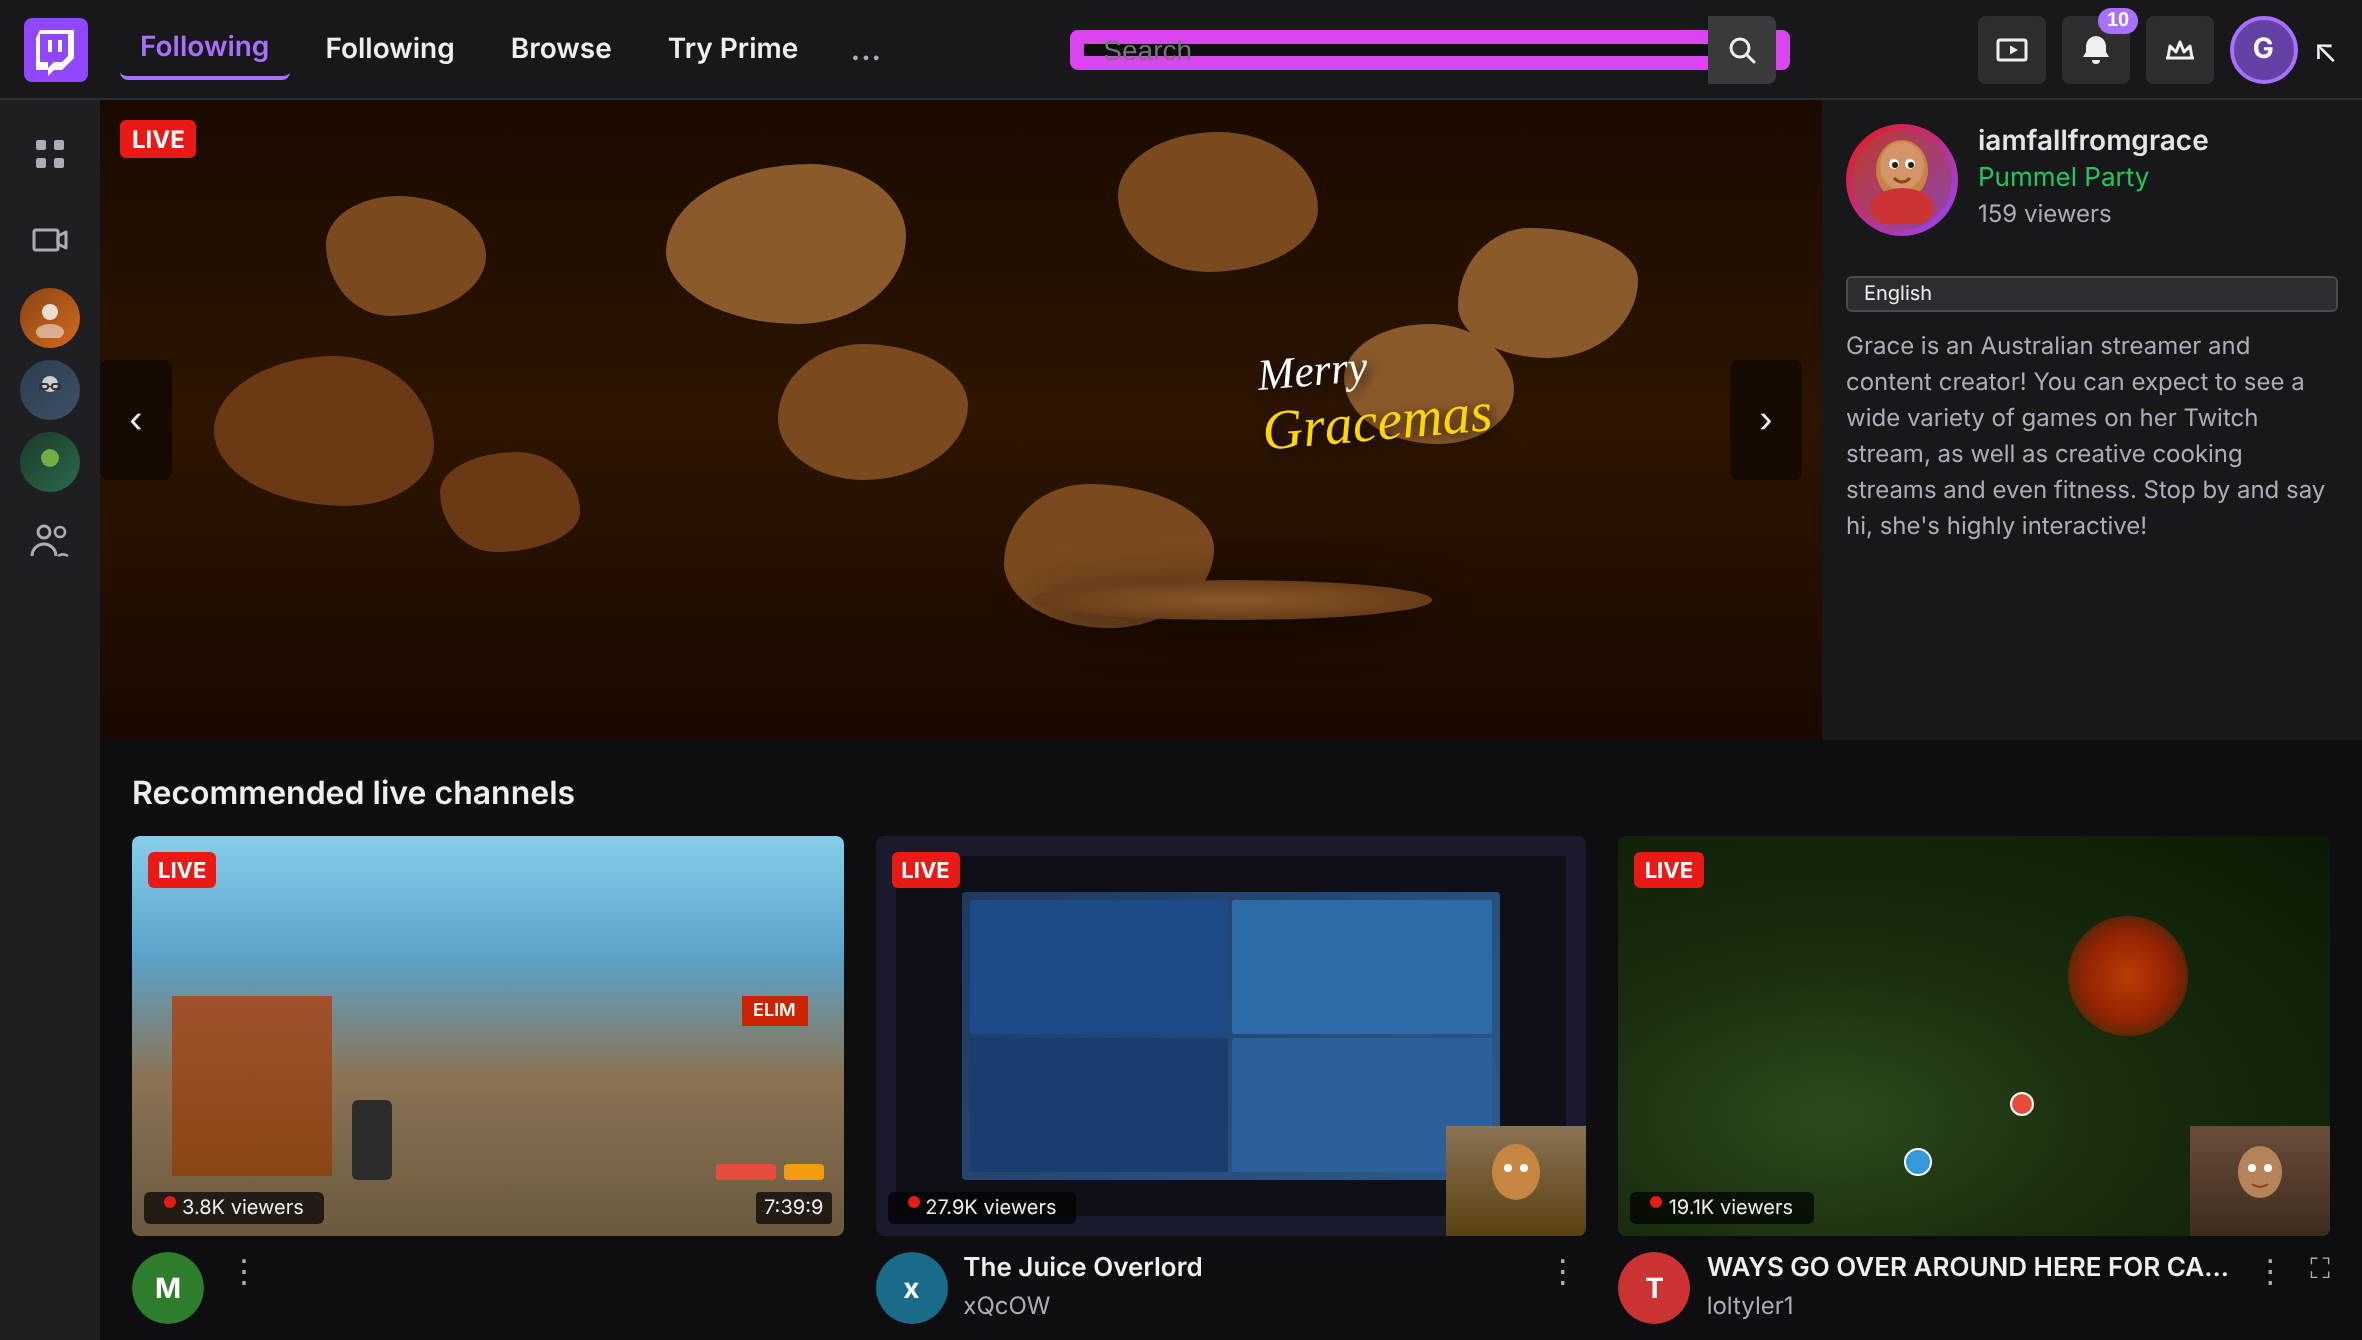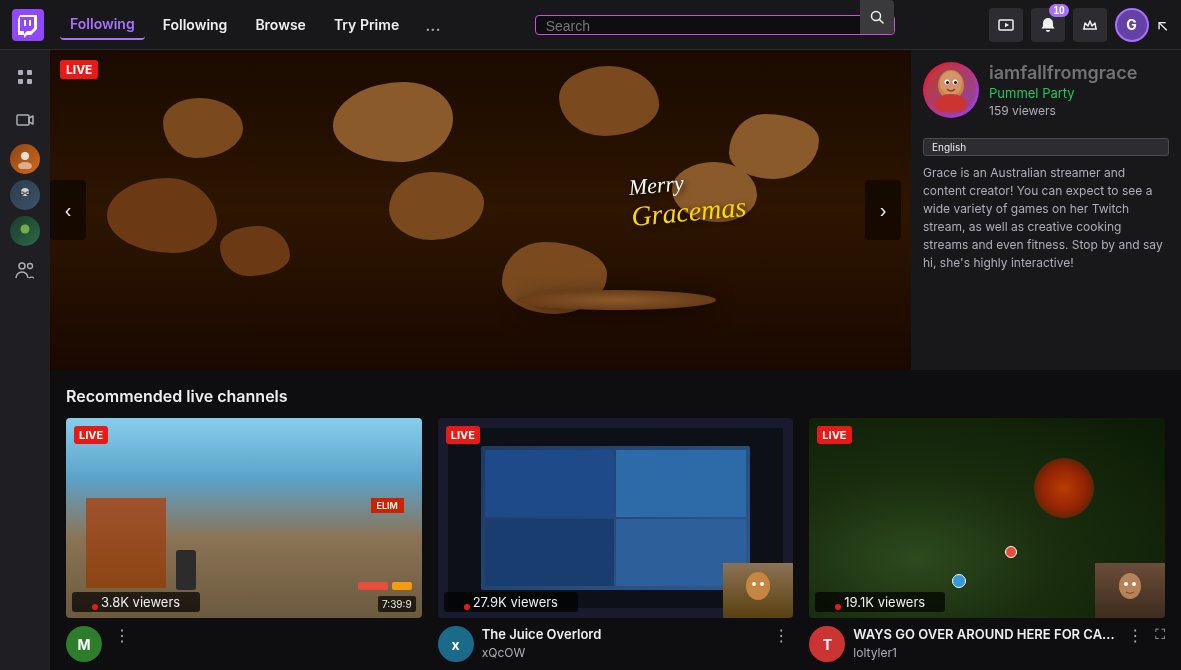--- a/index.html
+++ b/index.html
@@ -49,23 +49,23 @@
       font-size: 18px;
       cursor: pointer;
       padding: 4px 8px;
     }
     .search-bar {
       flex: 1;
       max-width: 360px;
       margin-left: auto;
       margin-right: auto;
       display: flex;
-      align-items: flex-end;
+      align-items: center;
       background: #0e0e10;
-      border: 1px solid #d946ef;
+      border: 7px solid #d946ef;
       border-radius: 4px;
       height: 20px;
       padding: 0 10px;
     }
     .search-bar input {
       background: transparent;
       border: none;
       color: #adadb8;
       font-size: 14px;
       outline: none;
@@ -300,22 +300,22 @@
       width: 50px;
       height: 50px;
       border-radius: 50%;
       background: linear-gradient(135deg, #c0392b, #8e44ad);
       display: flex;
       align-items: center;
       justify-content: center;
     }
     .streamer-details { flex: 1; }
     .streamer-name {
-      color: #737373;
-      font-size: 18px;
+      color: #e5e5e5;
+      font-size: 14px;
       font-weight: 600;
       cursor: pointer;
     }
     .streamer-game {
       color: #22c55e;
       font-size: 13px;
       margin: 2px 0;
     }
     .streamer-viewers {
       color: #adadb8;
@@ -375,25 +375,25 @@
       font-weight: 700;
       padding: 2px 5px;
       border-radius: 3px;
     }
     .viewer-badge-card {
       position: absolute;
       bottom: 6px;
       left: 6px;
       background: rgba(0,0,0,0.7);
       color: #efeff1;
-      font-size: 13px;
-      padding: 2px 20px;
+      font-size: 10px;
+      padding: 2px 10px;
       border-radius: 3px;
       display: flex;
-      align-items: flex-end;
+      align-items: flex-start;
       gap: 3px;
     }
     .viewer-dot {
       width: 6px;
       height: 6px;
       border-radius: 50%;
       background: #e91916;
     }
     .channel-meta {
       display: flex;

